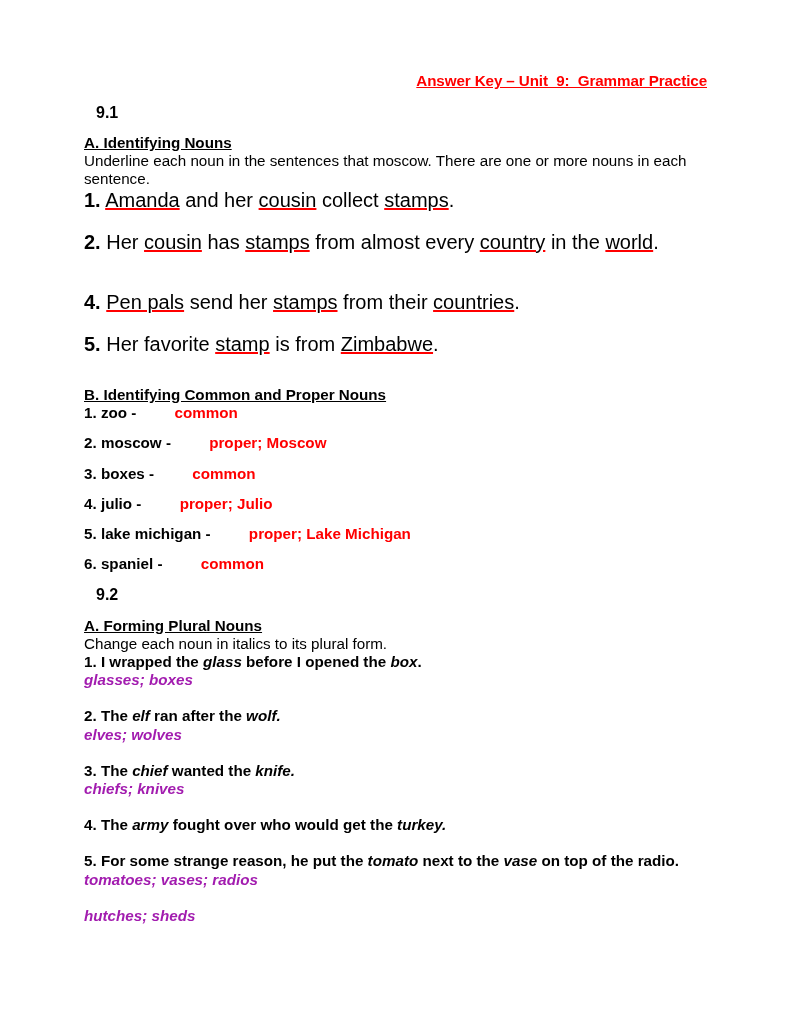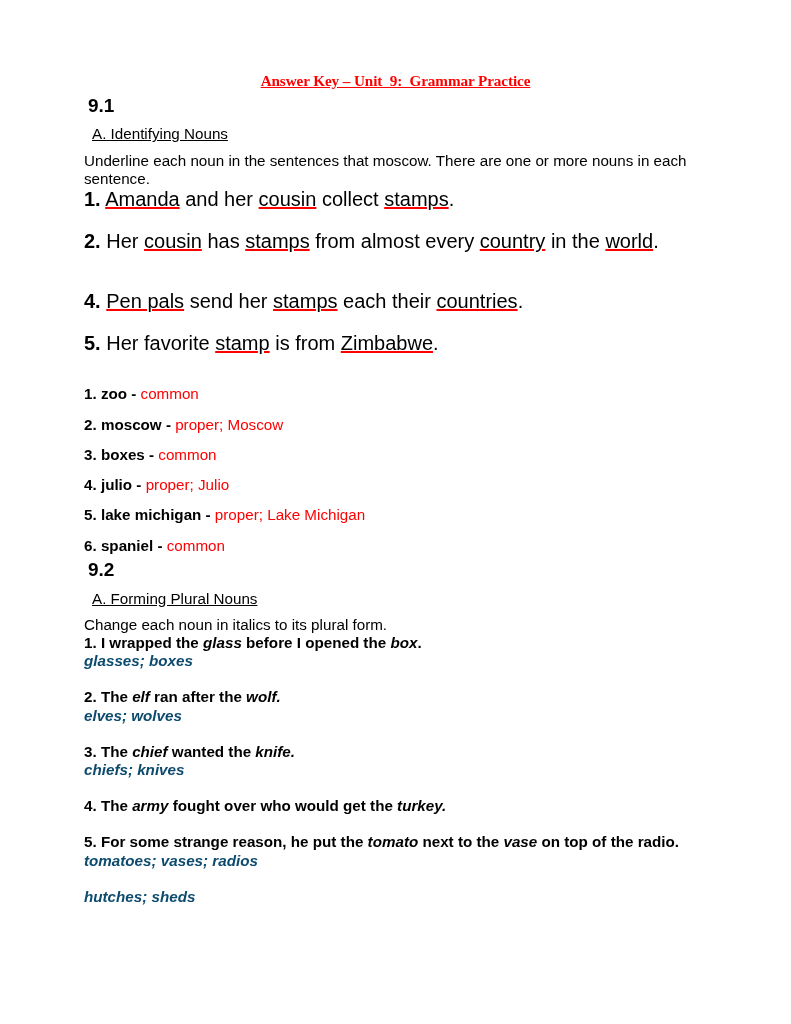--- a/index.html
+++ b/index.html
@@ -16,45 +16,44 @@
   }
   .page {
     position: relative;
     width: 791px;
     height: 1024px;
     background: #ffffff;
     box-sizing: border-box;
     padding: 72px 84px 0 84px;
   }
   .doc-title {
-    text-align: center;
+    text-align: right;
     font-size: 15.2px;
     font-weight: bold;
     color: #FF0000;
     text-decoration: underline;
     text-decoration-color: #FF0000;
     white-space: pre;
     line-height: 1.22;
     margin: 0 0 1px 0;
     letter-spacing: -0.1px;
-    font-family: Liberation Serif, serif;
   }
   .sec-num {
-    font-size: 19px;
-    font-weight: bold;
-    line-height: 1.2;
-    margin: 4px;
+    font-size: 16px;
+    font-weight: bold;
+    line-height: 1.2;
+    margin: 12px;
   }
   .sec-head {
     font-size: 15.2px;
-    font-weight: normal;
+    font-weight: bold;
     text-decoration: underline;
     text-decoration-color: #000000;
     line-height: 1.2;
-    margin: 8px;
+    margin: 0;
     display: block;
   }
   .sec-head span { display: inline; }
   .instr {
     font-size: 15.2px;
     font-weight: normal;
     line-height: 1.18;
     margin: 0;
     max-width: 608px;
   }
@@ -72,24 +71,25 @@
   }
   .num { font-weight: bold; }
   .ul-red {
     text-decoration: underline;
     text-decoration-color: #FF0000;
     -webkit-text-decoration-color: #FF0000;
     text-underline-offset: 1px;
   }
   .ans-red {
     color: #FF0000;
-    font-weight: normal;
+    font-weight: bold;
+    margin-left: 34px;
   }
   .ans-red-ital {
-    color: #0c4a6e;
+    color: #a21caf;
     font-weight: bold;
     font-style: italic;
     font-size: 15.2px;
     line-height: 1.2;
     margin: 0;
     display: block;
   }
   .ital { font-style: italic; }
   .gap { height: 18px; }
   .gap-sm { height: 12px; }
@@ -116,32 +116,33 @@
   <div class="q-plain">
     <span class="num">2.</span>
     <span>Her </span><span class="ul-red">cousin</span><span> has </span><span class="ul-red">stamps</span><span> from almost every </span><span class="ul-red">country</span><span> in the </span><span class="ul-red">world</span><span>.</span>
   </div>
   <div class="gap"></div>
 
   <div class="gap"></div>
 
   <div class="q-plain">
     <span class="num">4.</span>
-    <span class="ul-red">Pen pals</span><span> send her </span><span class="ul-red">stamps</span><span> each their </span><span class="ul-red">countries</span><span>.</span>
+    <span class="ul-red">Pen pals</span><span> send her </span><span class="ul-red">stamps</span><span> from their </span><span class="ul-red">countries</span><span>.</span>
   </div>
   <div class="gap"></div>
 
   <div class="q-plain">
     <span class="num">5.</span>
     <span>Her favorite </span><span class="ul-red">stamp</span><span> is from </span><span class="ul-red">Zimbabwe</span><span>.</span>
   </div>
 
   <div class="spacer-line">&nbsp;</div>
   <div class="gap-sm"></div>
 
+  <div class="sec-head"><span>B. Identifying Common and Proper Nouns</span></div>
 
   <div class="q-bold">
     <span>1.</span>
     <span>zoo</span><span> - </span><span class="ans-red">common</span>
   </div>
   <div class="gap-sm"></div>
 
   <div class="q-bold">
     <span>2.</span>
     <span>moscow</span><span> - </span><span class="ans-red">proper; Moscow</span>

